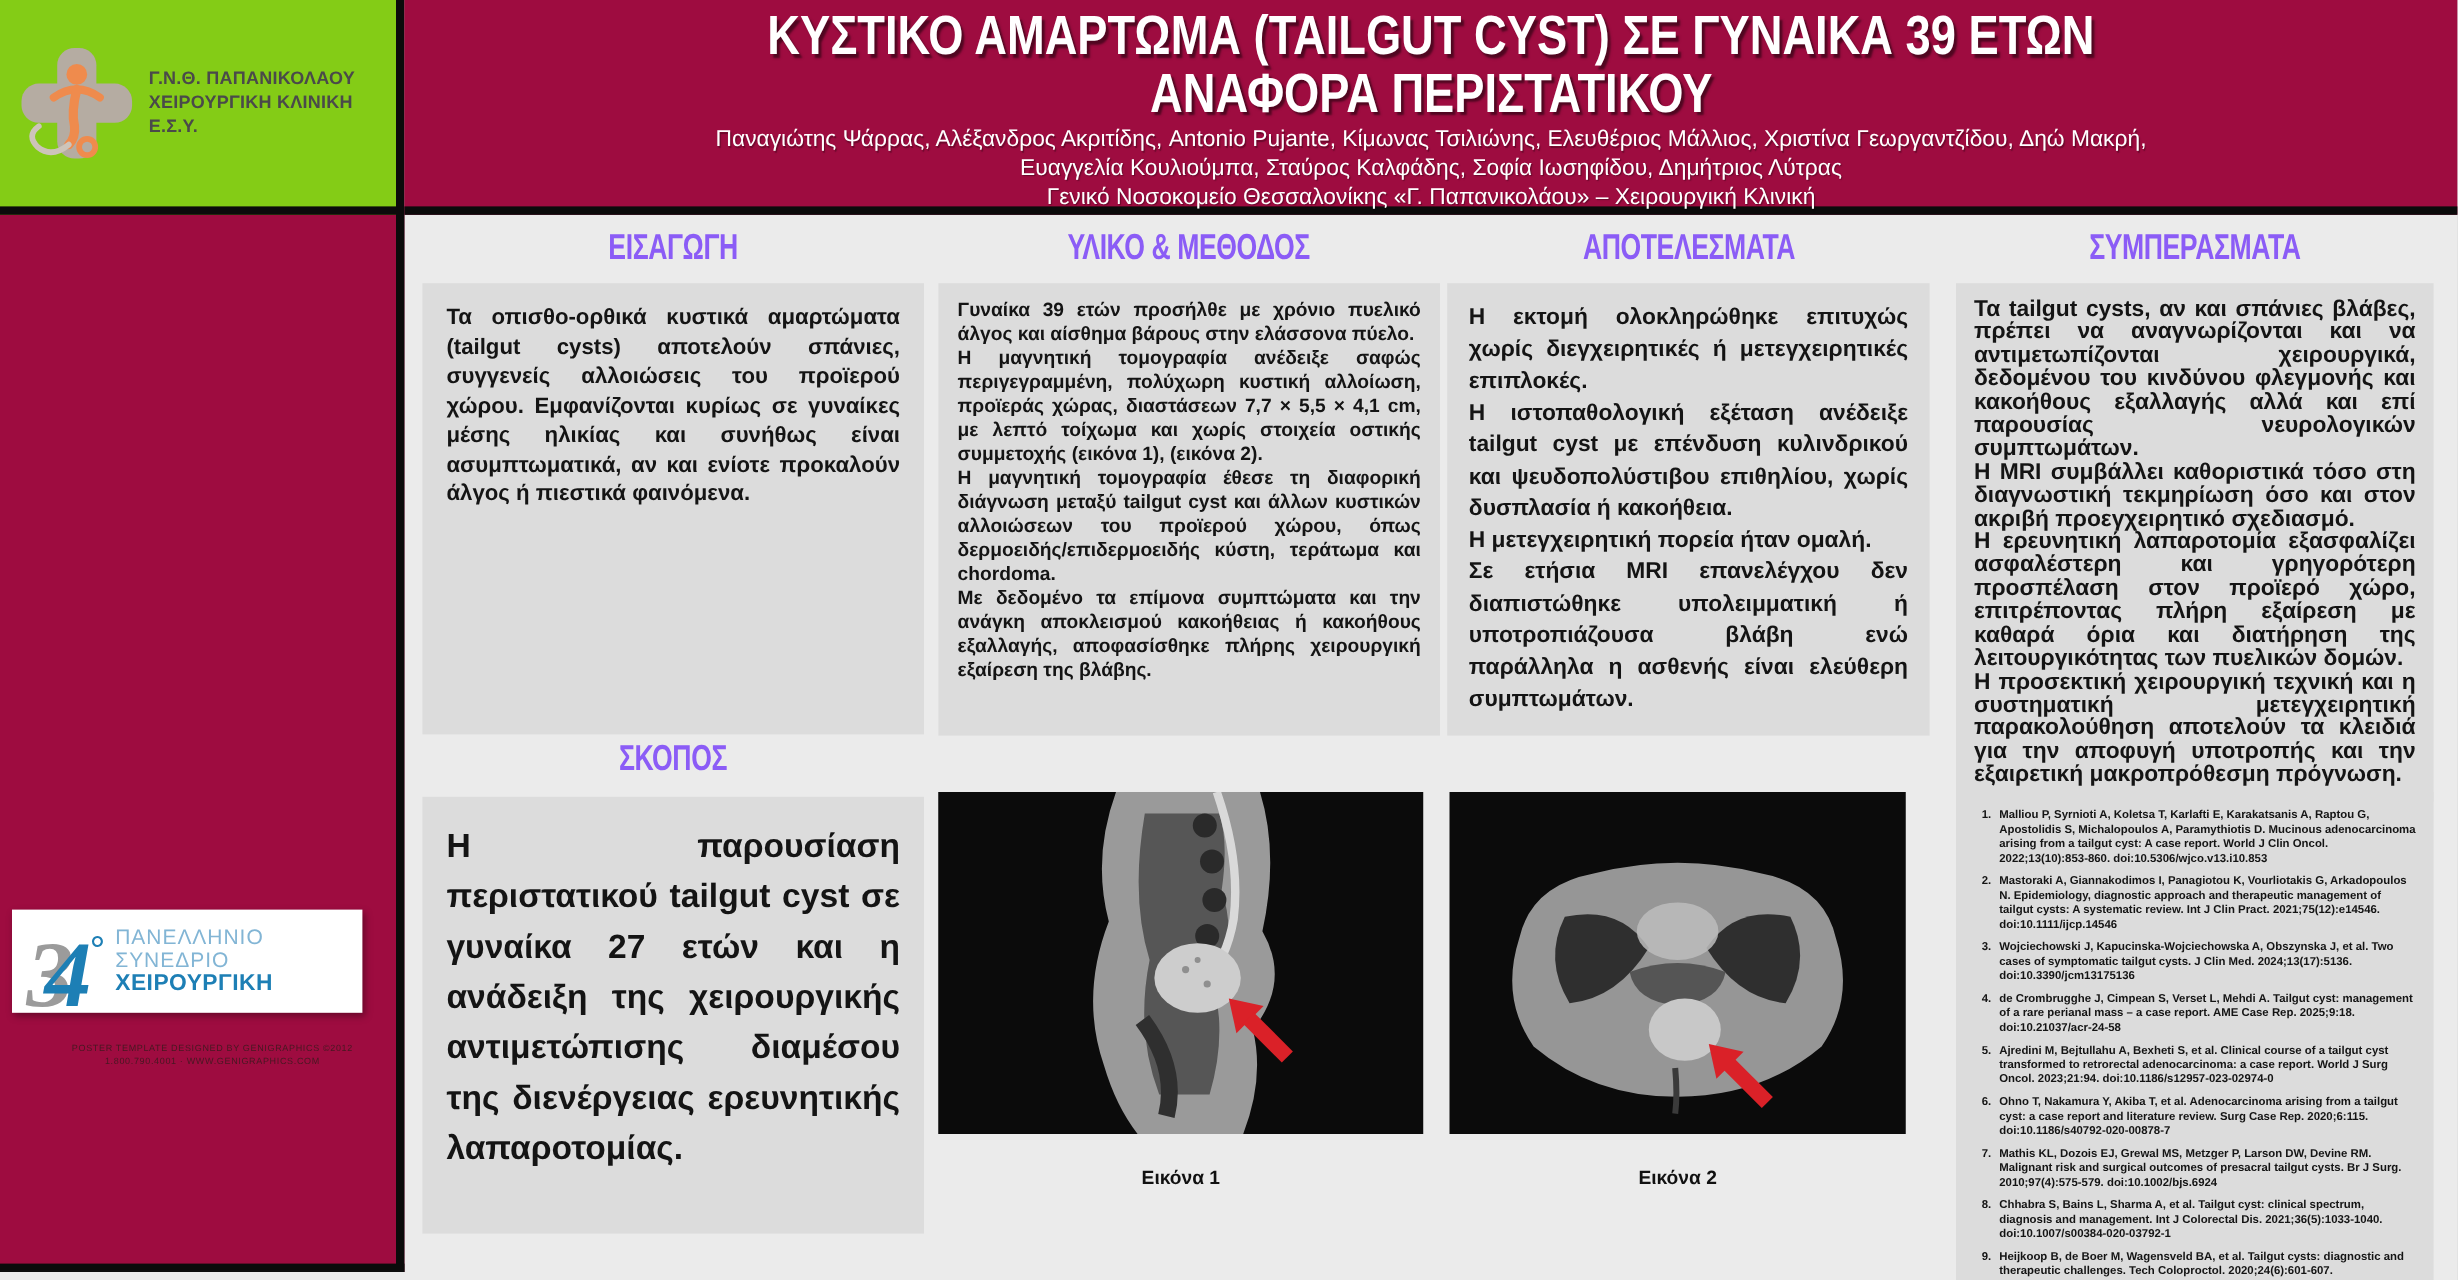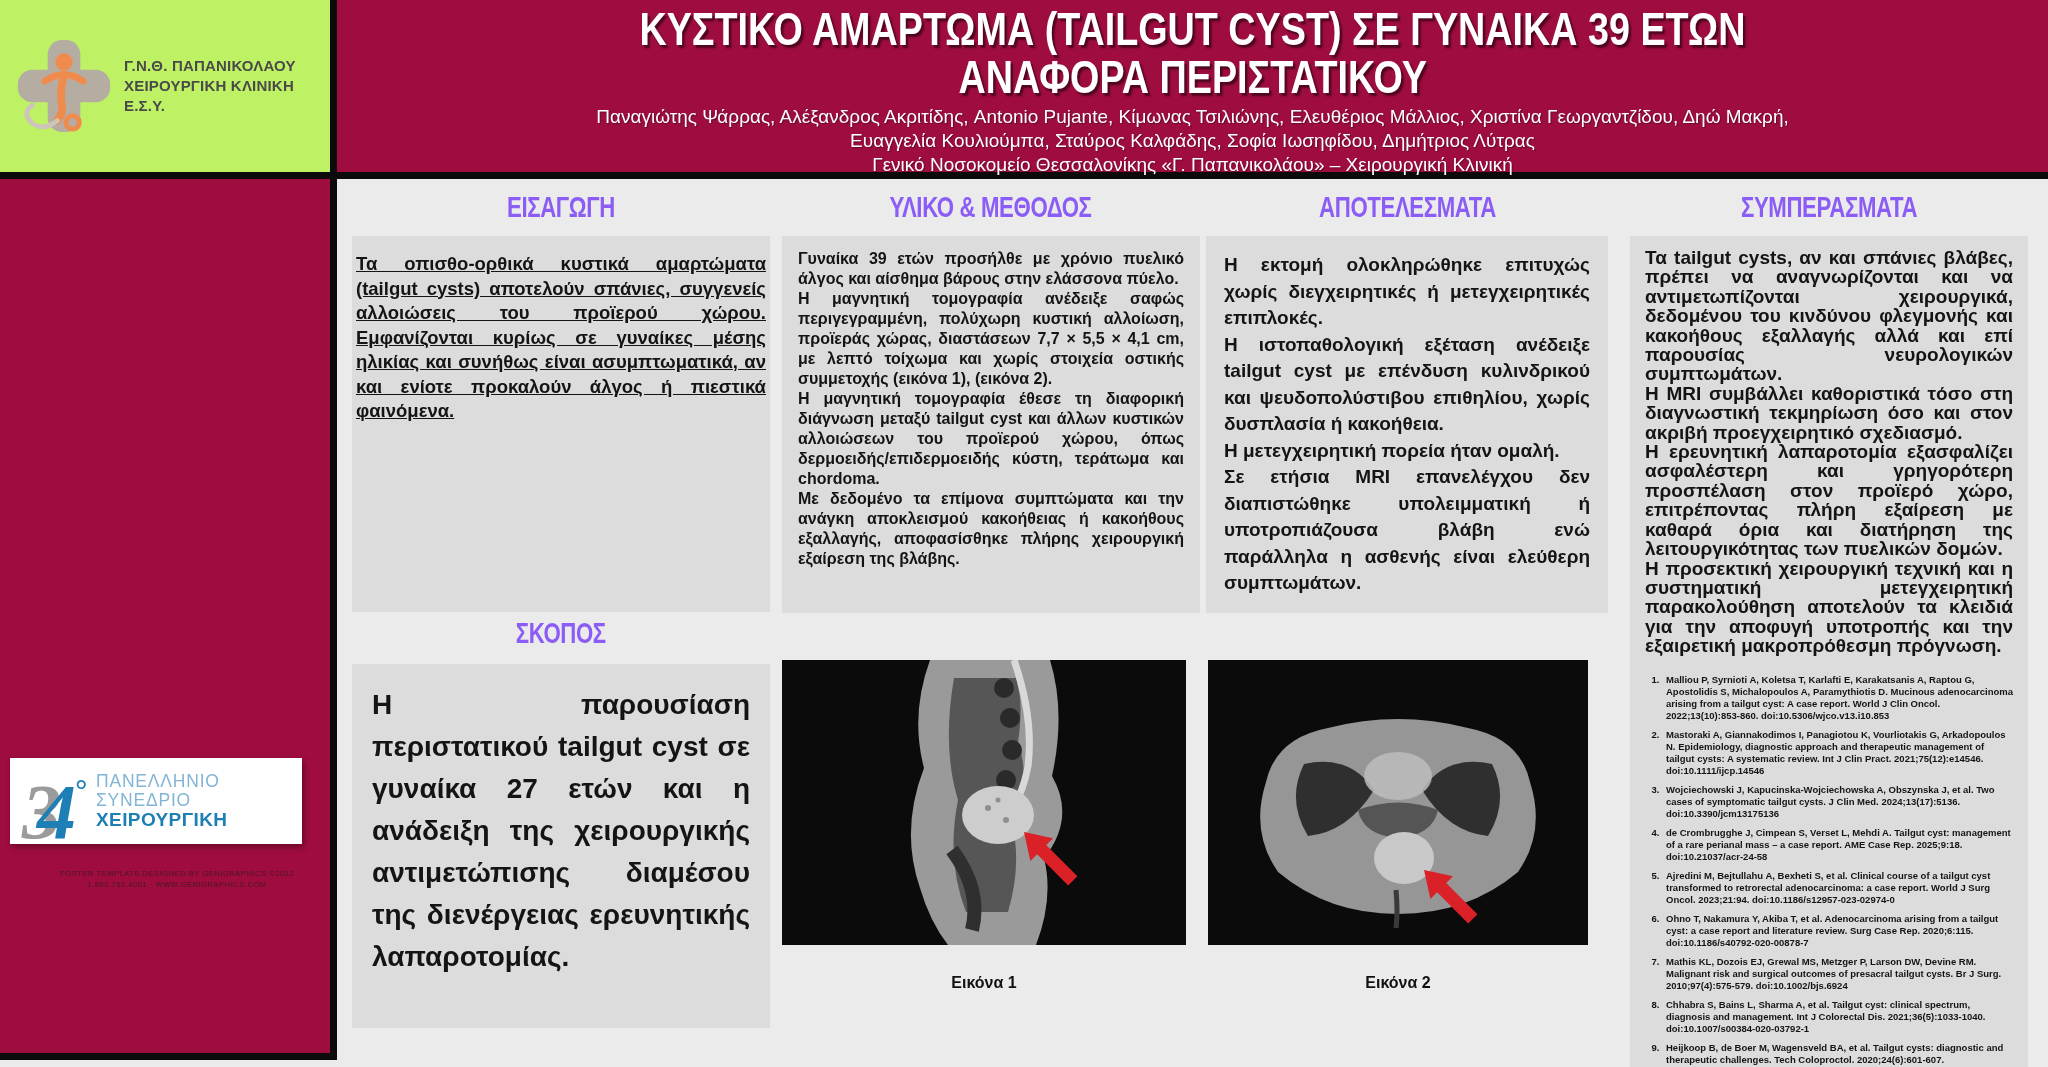--- a/index.html
+++ b/index.html
@@ -4,21 +4,21 @@
 <style>
   * { margin:0; padding:0; box-sizing:border-box; }
   html,body { width:2048px; height:1067px; }
   body { font-family:"Liberation Sans", sans-serif; background:#c9c9c9; }
 
   .poster { position:relative; width:2048px; height:1067px; background:#ebebeb; overflow:hidden; }
 
   
   .sidebar { position:absolute; left:0; top:0; width:337px; height:1060px;
              background:#9e0c40; border-right:7px solid #0b0b0b; border-bottom:7px solid #0b0b0b; }
-  .hospital-box { position:absolute; left:0; top:0; width:330px; height:179px; background:#bef264;
+  .hospital-box { position:absolute; left:0; top:0; width:330px; height:179px; background:#84cc16;
                   border-bottom:7px solid #0b0b0b; display:flex; align-items:center; padding:0 10px 0 16px; gap:12px; }
   .hospital-logo { width:96px; height:96px; flex:0 0 auto; }
   .hospital-name { color:#4a4a4a; font-weight:700; font-size:15px; line-height:1.35; letter-spacing:.2px; }
 
   .congress-box { position:absolute; left:10px; top:758px; width:292px; height:86px; background:#ffffff;
                   display:flex; align-items:center; padding:0 12px; gap:10px; box-shadow:2px 3px 6px rgba(0,0,0,.35); }
   .congress-number { font-family:"Liberation Serif", serif; font-weight:700; font-size:78px; line-height:78px; white-space:nowrap;font-style:italic; }
   .congress-number .d1 { color:#9b9b9b; }
   .congress-number .d2 { color:#1d7fb5; margin-left:-24px; }
   .congress-number .deg { color:#1d7fb5; font-size:30px; vertical-align:38px; margin-left:-2px; }
@@ -36,21 +36,21 @@
                 text-shadow:3px 3px 2px rgba(0,0,0,.5); }
   .title-line > span { display:inline-block; transform:scaleX(.82); transform-origin:center; }
   .authors { font-size:19px; line-height:1.26; font-weight:400; margin-top:3px; text-shadow:1px 1px 1px rgba(0,0,0,.35); }
 
   
   .sec-heading { position:absolute; text-align:center; font-size:30px; font-weight:700; color:#8b5cf6; white-space:nowrap; }
   .sec-heading > span { display:inline-block; transform:scaleX(.74); transform-origin:center; letter-spacing:-.5px; }
   .sec-box { position:absolute; background:#dcdcdc; color:#141414; font-weight:700; text-align:justify; }
   .sec-box p { text-align:justify; }
 
-  .box-intro       { left:352px;  top:236px; width:418px; min-height:376px; padding:16px 4px; font-size:18.5px; line-height:24.5px;text-decoration:underline; }
+  .box-intro       { left:352px;  top:236px; width:418px; min-height:376px; padding:16px 20px; font-size:18.5px; line-height:24.5px; }
   .box-purpose     { left:352px;  top:664px; width:418px; min-height:364px; padding:20px 20px; font-size:28px;  line-height:42px; }
   .box-methods     { left:782px;  top:236px; width:418px; min-height:377px; padding:13px 16px; font-size:16px;  line-height:20px; }
   .box-results     { left:1206px; top:236px; width:402px; min-height:376px; padding:16px 18px; font-size:19px;  line-height:26.5px; }
   .box-conclusions { left:1630px; top:236px; width:398px; min-height:376px; padding:12px 15px; font-size:19px; line-height:19.4px; }
   .box-biblio      { left:1630px; top:660px; width:398px; min-height:368px; padding:14px 14px 10px 10px;
                      font-size:9.5px; line-height:12px; text-align:left; }
   .box-biblio ol { list-style:decimal; margin-left:22px; }
   .box-biblio li { margin-bottom:7px; padding-left:4px; text-align:left; }
 
   .h-intro   { left:352px;  top:190px; width:418px; }

